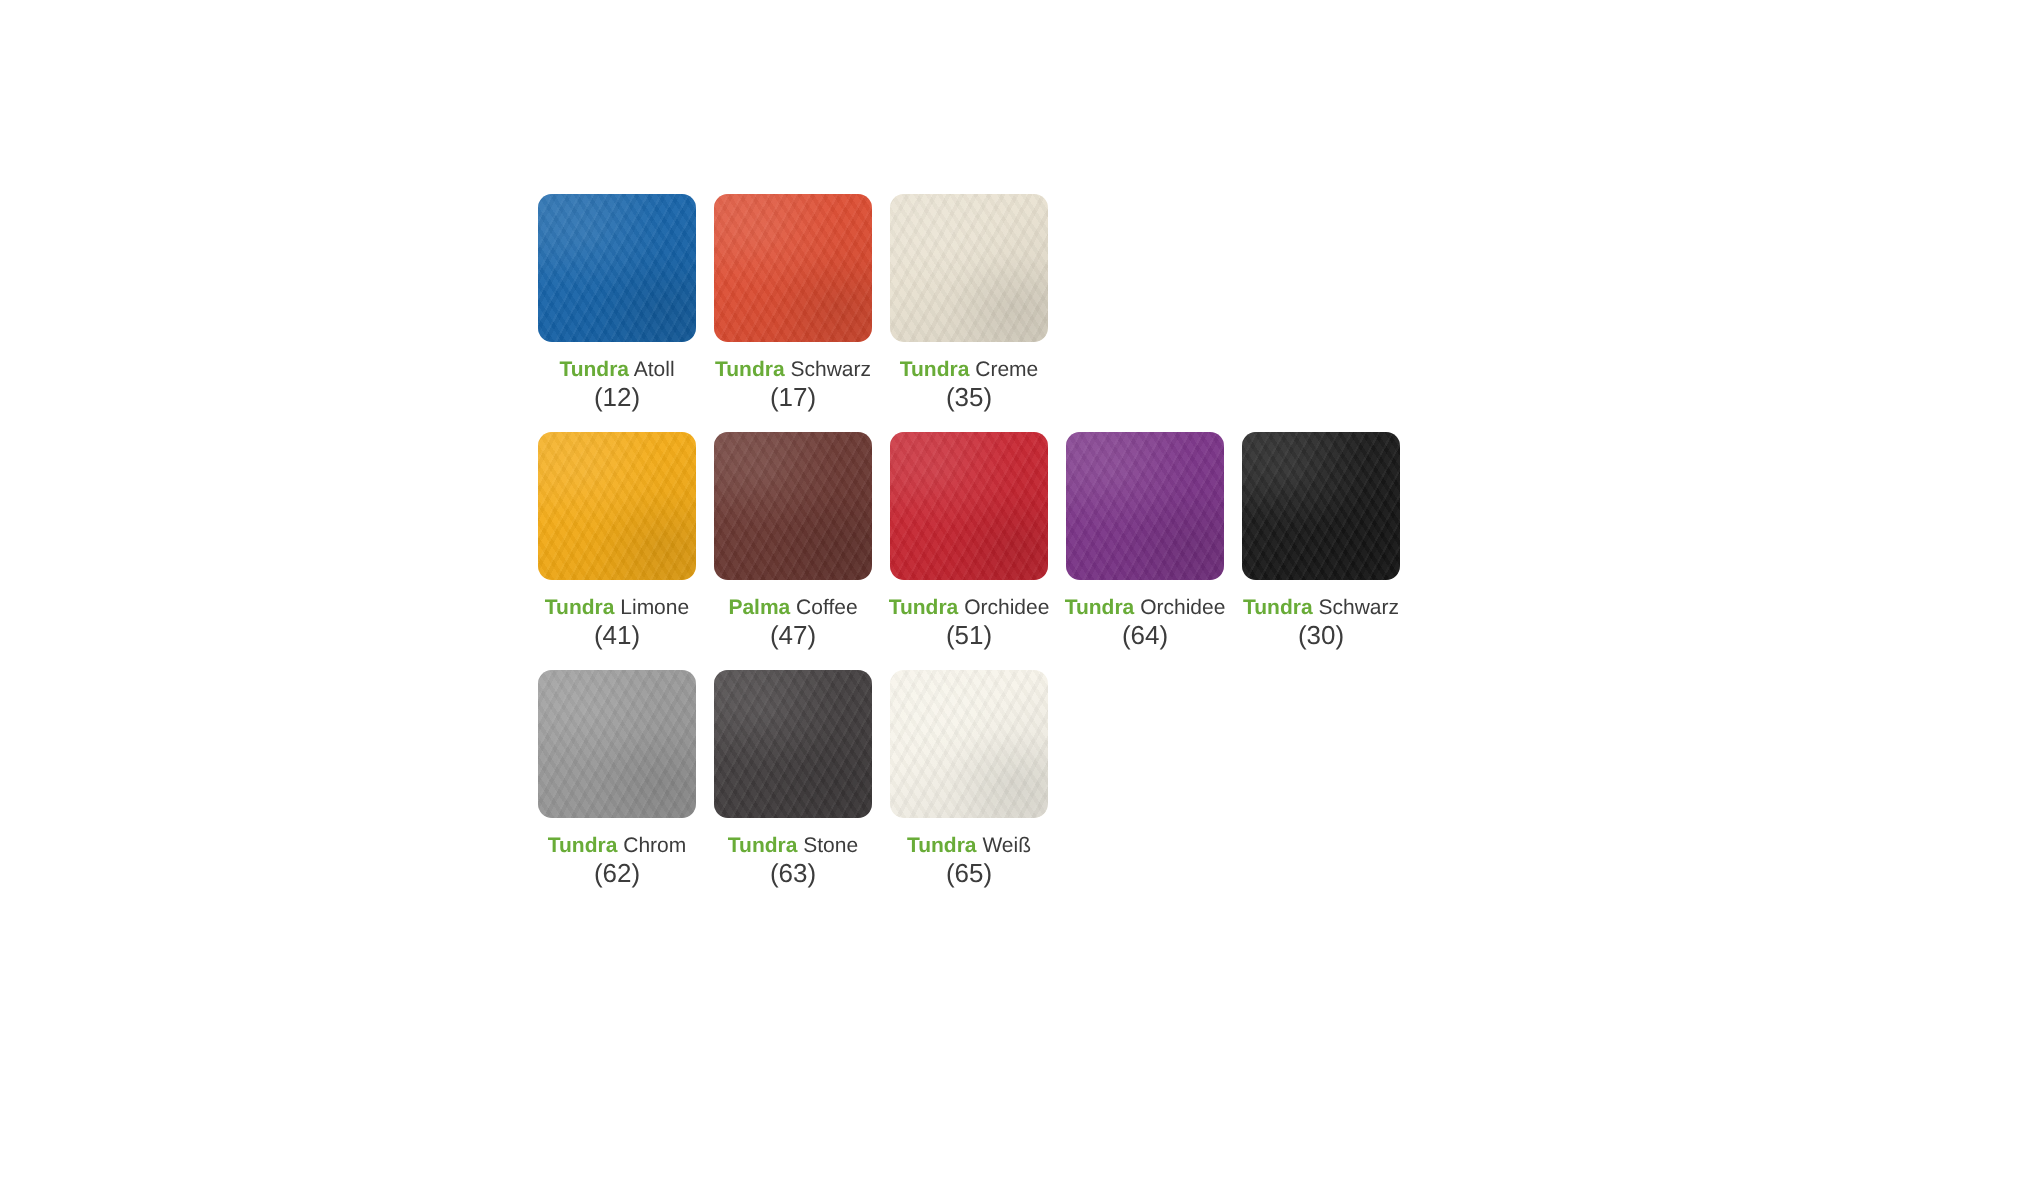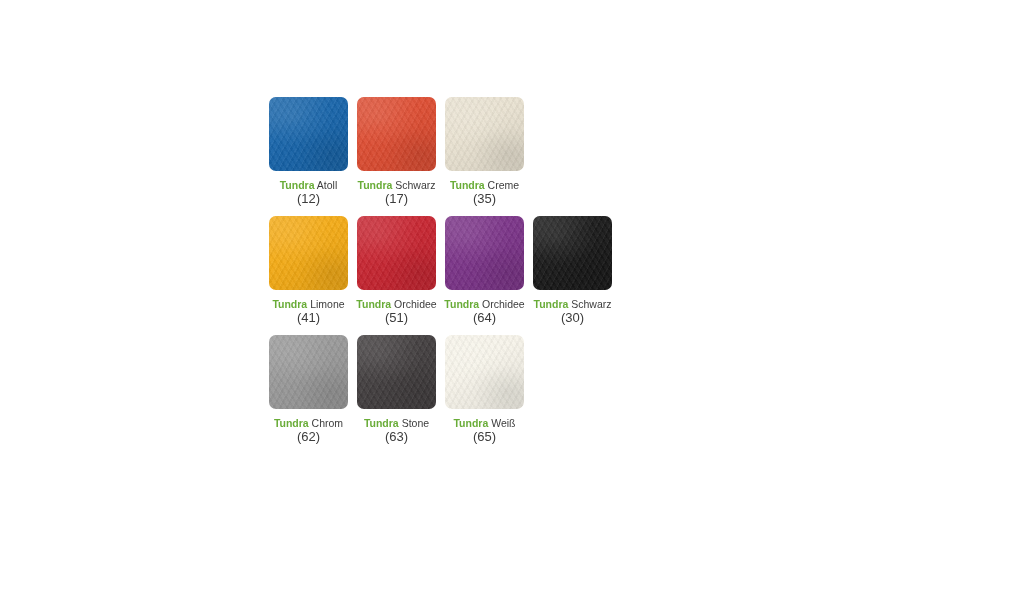--- a/index.html
+++ b/index.html
@@ -139,20 +139,28 @@
     <div class="swatch-row">
       <div class="swatch-cell">
         <div class="swatch-chip" style="background-color: rgb(244, 170, 19);">
           <span class="grain"></span>
           <span class="sheen"></span>
         </div>
         <div class="swatch-label"><span class="brand">Tundra</span> <span class="cname">Limone</span></div>
         <div class="swatch-code">(41)</div>
       </div>
       <div class="swatch-cell">
+        <div class="swatch-chip" style="background-color: rgb(105, 54, 48);">
+          <span class="grain"></span>
+          <span class="sheen"></span>
+        </div>
+        <div class="swatch-label"><span class="brand">Palma</span> <span class="cname">Coffee</span></div>
+        <div class="swatch-code">(47)</div>
+      </div>
+      <div class="swatch-cell">
         <div class="swatch-chip" style="background-color: rgb(199, 35, 47);">
           <span class="grain"></span>
           <span class="sheen"></span>
         </div>
         <div class="swatch-label"><span class="brand">Tundra</span> <span class="cname">Orchidee</span></div>
         <div class="swatch-code">(51)</div>
       </div>
       <div class="swatch-cell">
         <div class="swatch-chip" style="background-color: rgb(122, 50, 135);">
           <span class="grain"></span>

